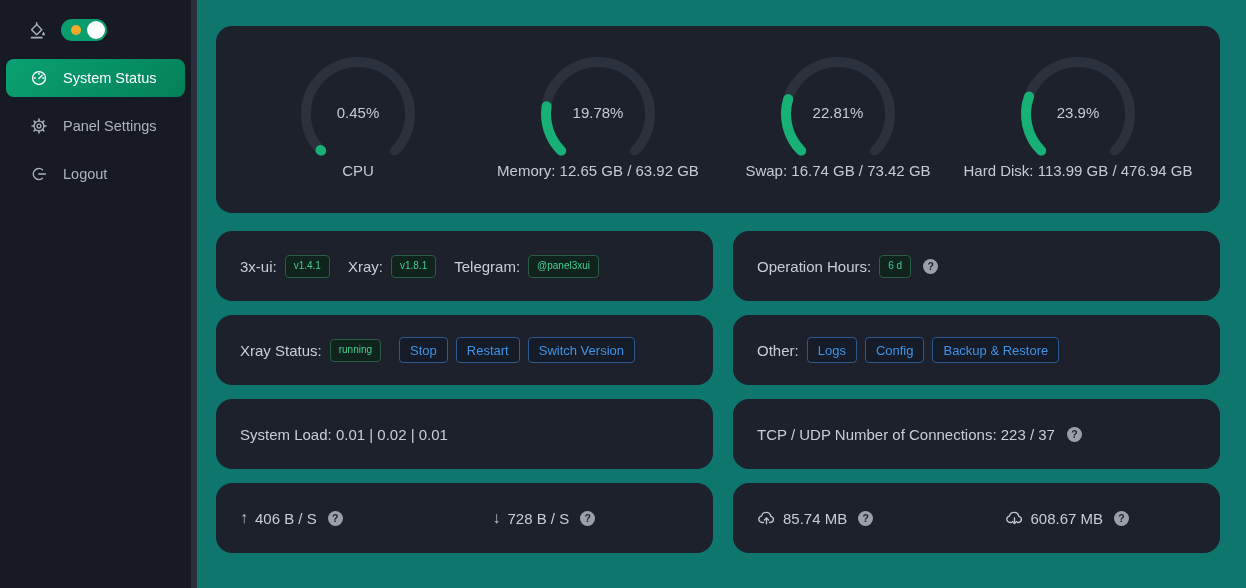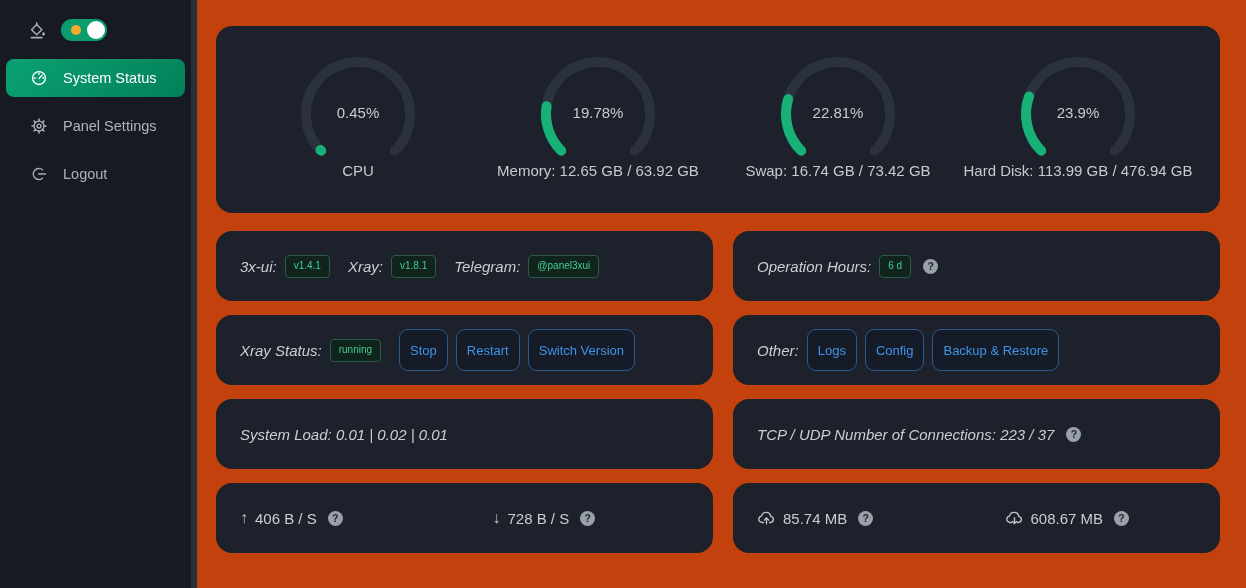--- a/index.html
+++ b/index.html
@@ -29,21 +29,21 @@
   .menu-item .mi-icon { display:inline-flex; color:#a9afb9; }
   .menu-item.active {
     background:linear-gradient(135deg,#0aa173 0%,#038059 100%);
     color:#ffffff;
   }
   .menu-item.active .mi-icon { color:#ffffff; }
 
   
   .main {
     position:absolute; left:197px; right:0; top:0; bottom:0;
-    background:#c2410c; padding:26px 26px 0 19px;
+    background:#0f766e; padding:26px 26px 0 19px;
   }
   .card { background:#1c212b; border-radius:16px; }
   .gauges-card {
     width:1004px; height:187px; margin-bottom:18px;
     display:flex; padding:26px 22px 0 22px;
   }
   .gauge-col { width:240px; display:flex; flex-direction:column; align-items:center; }
   .gauge-wrap { position:relative; width:124px; height:110px; }
   .gauge-value {
     position:absolute; left:0; right:0; top:52px; text-align:center;
@@ -53,29 +53,29 @@
   .gauge-track { stroke:#2b313d; }
   .gauge-progress { stroke:#17b077; }
 
   .grid {
     display:grid; grid-template-columns:497px 487px; gap:14px 20px;
   }
   .row-card {
     height:70px; display:flex; align-items:center; padding:0 24px; gap:8px;
     font-size:15px; color:#c9ced5; white-space:nowrap;
   }
-  .lbl { color:#c9ced5;font-style:italic; }
+  .lbl { color:#c9ced5; }
   .tag-green {
     display:inline-flex; align-items:center; height:23px; padding:0 8px;
     background:#10231c; border:1px solid #2a5c46; border-radius:4px;
     color:#41cf90; font-size:10px; line-height:1;
   }
   .btn-blue {
-    display:inline-flex; align-items:center; height:42px; padding:0 10px;
-    background:#151b27; border:1px solid #2b5a8f; border-radius:9px;
+    display:inline-flex; align-items:center; height:26px; padding:0 10px;
+    background:#151b27; border:1px solid #2b5a8f; border-radius:4px;
     color:#4094e8; font-size:13px; line-height:1; cursor:pointer;
     font-family:inherit;
   }
   .q-icon {
     display:inline-flex; align-items:center; justify-content:center;
     width:15px; height:15px; border-radius:50%; background:#99a0a9;
     color:#1d222b; font-size:10.5px; font-weight:bold; margin-left:4px;
     cursor:default; flex:0 0 auto;
   }
   .gap-lg { margin-left:10px; }

